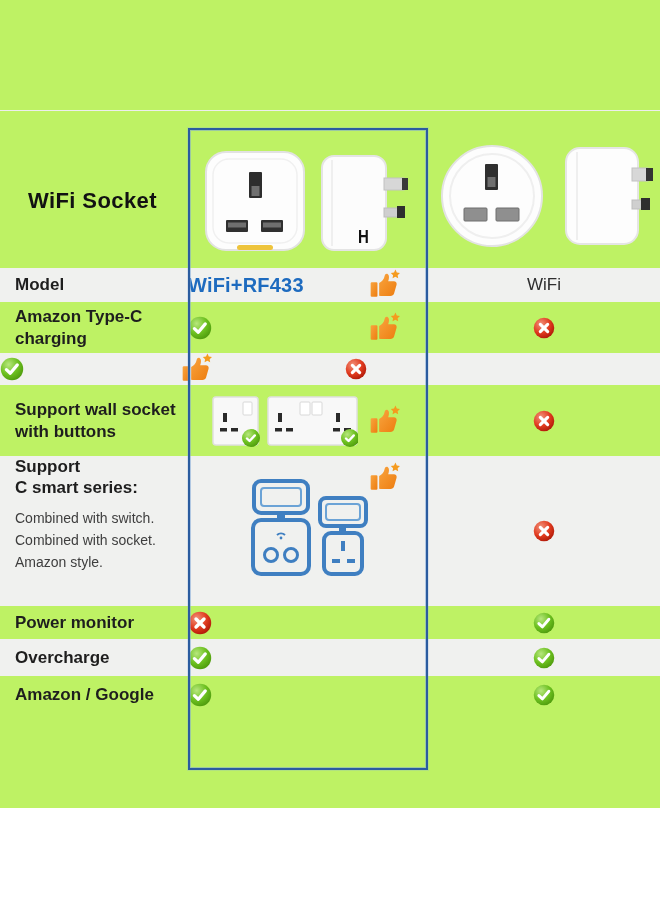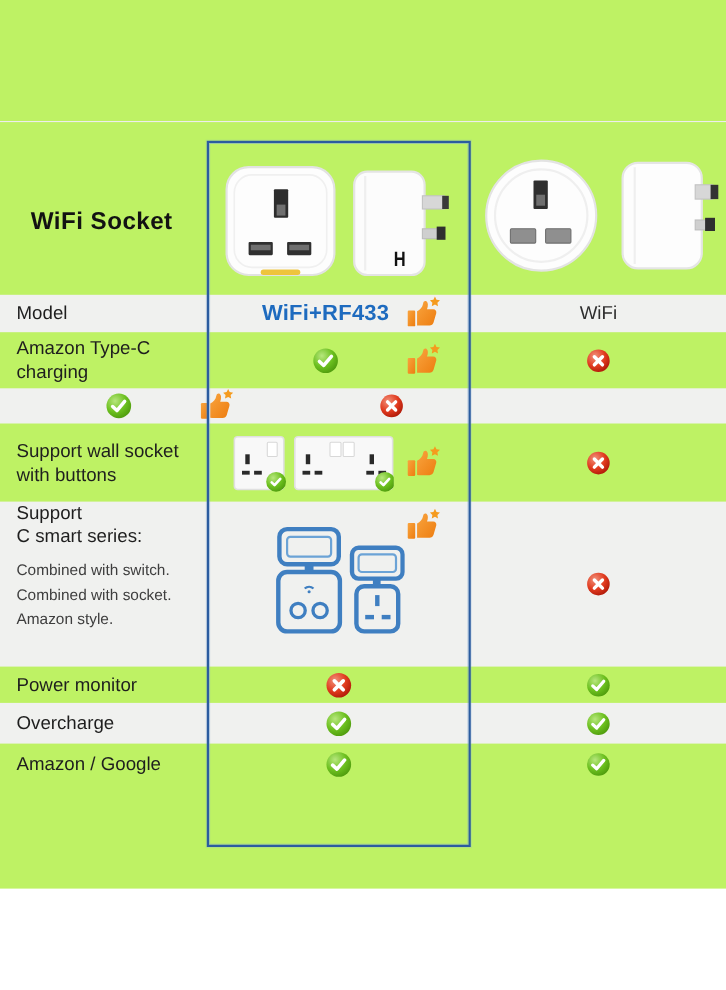--- a/index.html
+++ b/index.html
@@ -14,27 +14,27 @@
   .row.band { background:#f0f1ef; }
   .r-head{height:140px} .r0{height:34px} .r1{height:51px} .r2{height:32px}
   .r3{height:71px} .r4{height:150px} .r5{height:33px} .r6{height:37px}
   .r7{height:37px} .r8{height:40px}
 
   .c-label { width:188px; box-sizing:border-box; padding-left:15px; padding-right:4px;
              display:flex; flex-direction:column; justify-content:center; }
   .c-mid   { width:240px; position:relative; }
   .c-right { width:232px; position:relative; display:flex; align-items:center; justify-content:center; }
 
-  .lbl { font-size:17px; font-weight:400; color:#1e1e1e; line-height:1.25; }
+  .lbl { font-size:17px; font-weight:700; color:#1e1e1e; line-height:1.25; }
   .lbl-top { justify-content:flex-start; padding-top:0; }
   .notes { margin-top:8px; }
   .note { font-size:14px; font-weight:400; color:#3e3e3e; line-height:1.6; }
 
   .mid-center { position:absolute; top:0; bottom:0; left:0; right:24px;
-                display:flex; align-items:center; justify-content:center; }
+                display:flex; align-items:center; justify-content:flex-start; }
   .mid-center.full { right:0; }
 
   .model-text { font-size:20px; font-weight:700; color:#1e6bbf; letter-spacing:.2px; }
   .plain-text { font-size:17px; color:#2e2e2e; }
 
   .ic { width:24px; height:24px; display:block; }
   .ic-sm { width:22px; height:22px; }
 
   .thumb { position:absolute; right:26px; top:50%; transform:translateY(-50%); width:34px; height:32px; }
   .thumb.thumb-top { top:6px; transform:none; }

